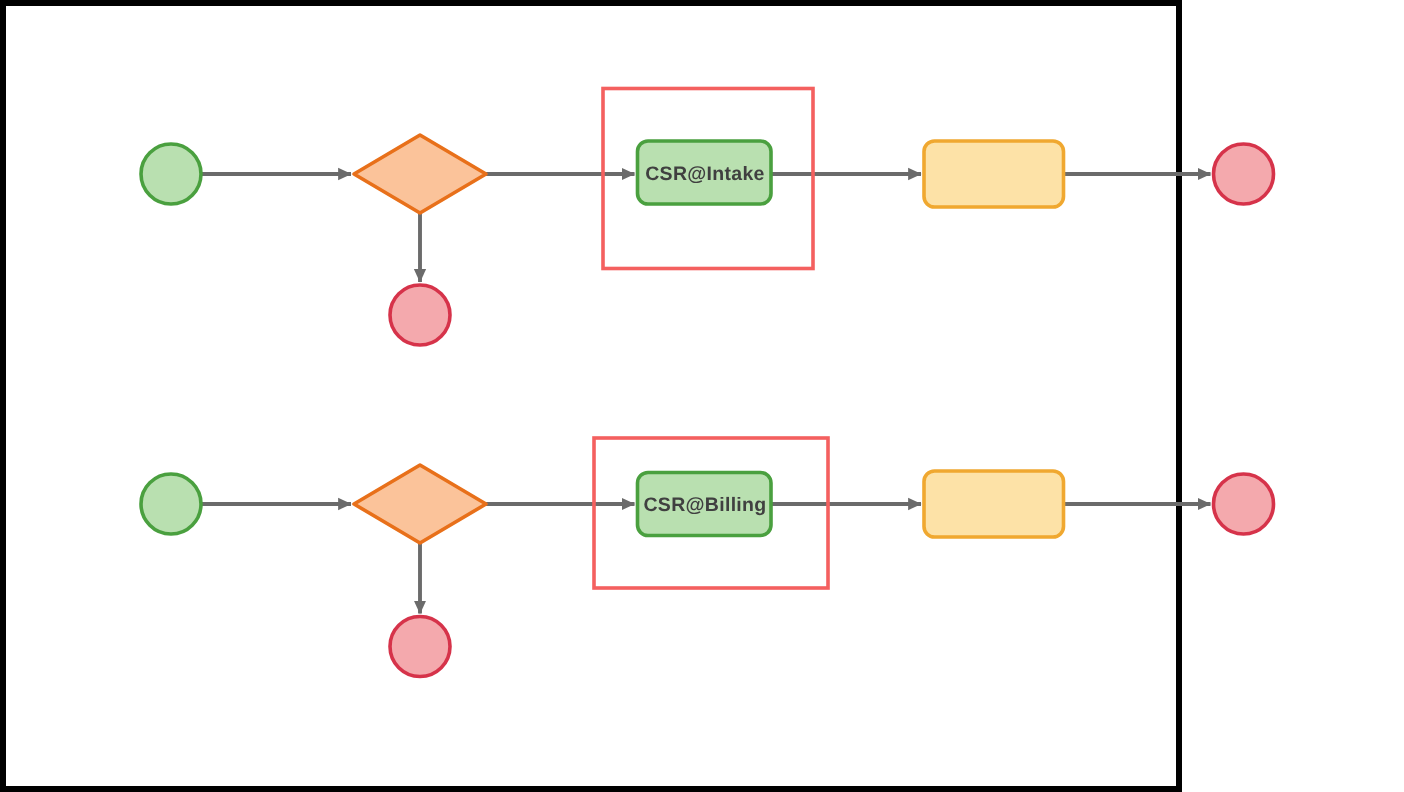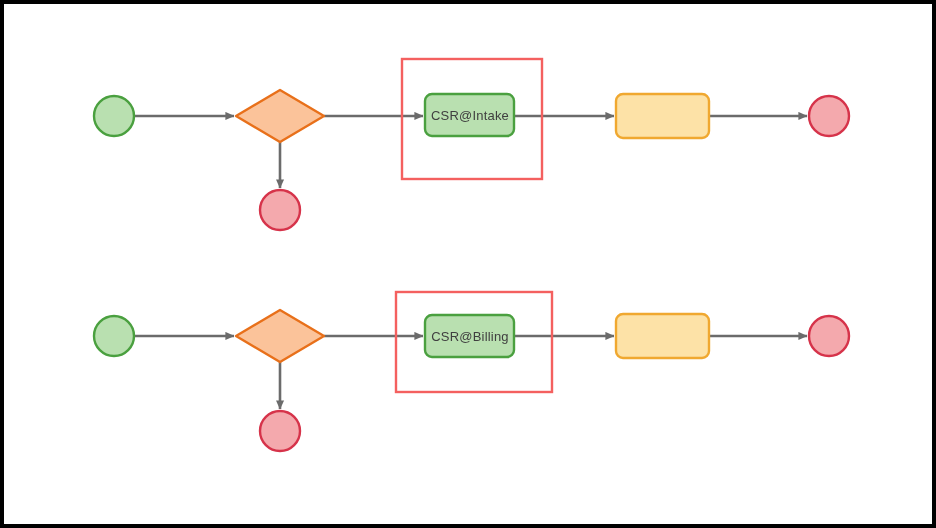--- a/index.html
+++ b/index.html
@@ -9,25 +9,26 @@
     background: #ffffff;
   }
   body {
     width: 936px;
     height: 528px;
     overflow: hidden;
     font-family: "Liberation Sans", sans-serif;
   }
   #frame {
     position: relative;
-    width: 936px;
+    width: 788px;
     height: 528px;
     box-sizing: border-box;
     border: 4px solid #000000;
     background: #ffffff;
+    font-weight: bold;
   }
   #canvas {
     position: absolute;
     left: 0;
     top: 0;
     width: 936px;
     height: 528px;
   }
   .node-label {
     font-family: "Liberation Sans", sans-serif;

